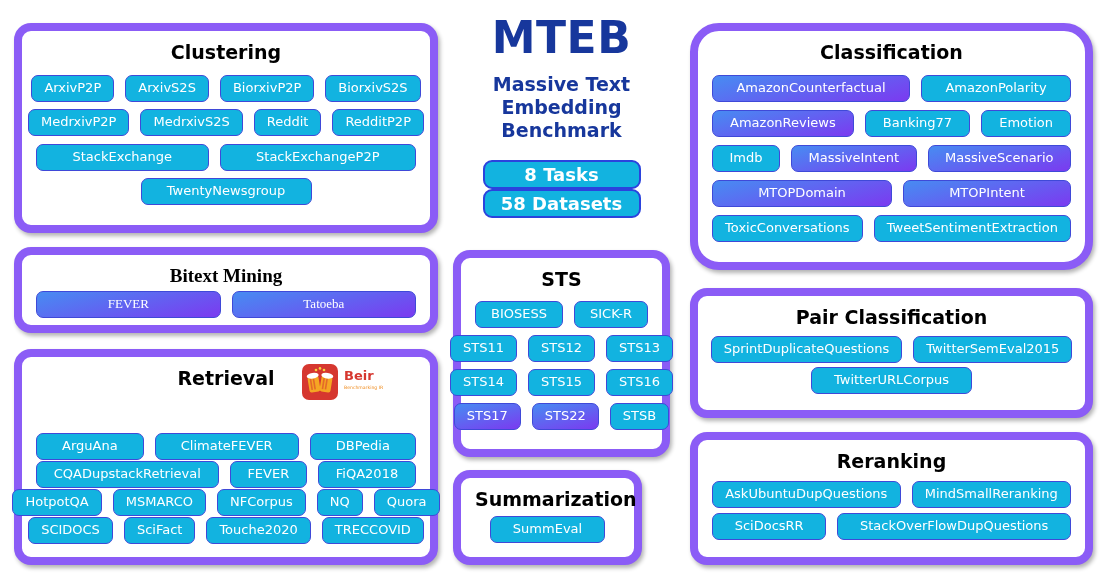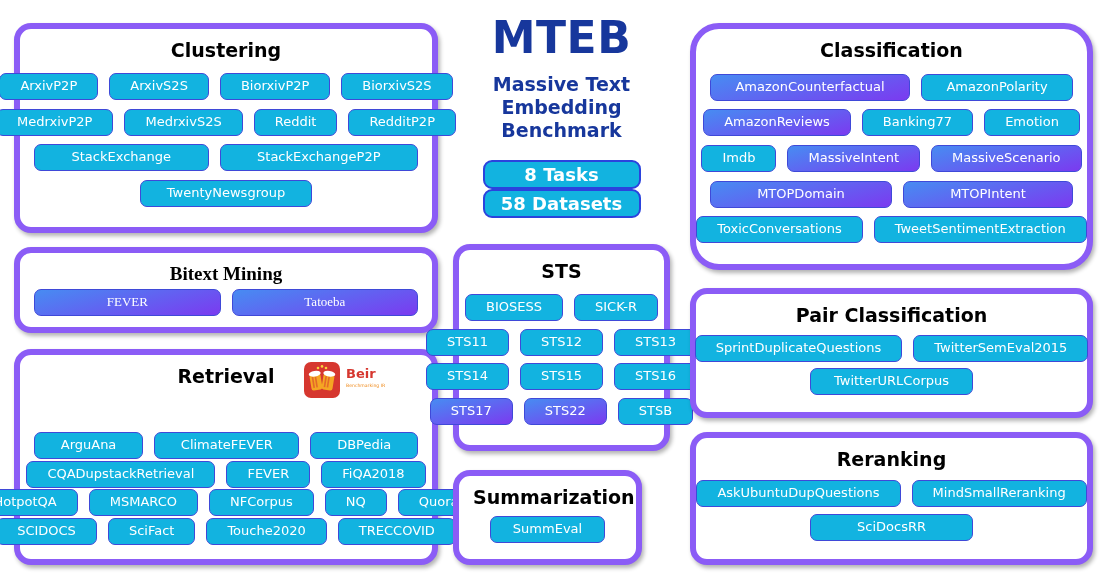--- a/index.html
+++ b/index.html
@@ -1,43 +1,43 @@
 <!DOCTYPE html>
 <html><head>
 <meta charset="utf-8">
 <style>
   html,body{margin:0;padding:0;}
   body{
     width:1107px;height:573px;position:relative;background:#ffffff;
     font-family:"DejaVu Sans","Liberation Sans",sans-serif;overflow:hidden;
   }
   .task-box{
-    position:absolute;background:#ffffff;border:6px solid #8b5cf6;border-radius:17px;
+    position:absolute;background:#ffffff;border:8px solid #8b5cf6;border-radius:17px;
     box-shadow:2px 3px 4px rgba(0,0,0,0.30);
     display:flex;flex-direction:column;padding:8px 14px 12px;box-sizing:border-box;
   }
   .box-title{
     text-align:center;font-weight:700;font-size:19px;color:#000;flex:0 0 auto;padding-top:2px;
   }
   .box-header-row{position:relative;flex:0 0 auto;}
   .pills{flex:1 1 auto;display:flex;flex-direction:column;justify-content:space-evenly;padding-top:4px;}
   .pill-row{display:flex;justify-content:center;gap:11px;}
   .pill{
     flex:1 1 auto;background:#12b3e0;border:1.5px solid #3f49d8;border-radius:7px;
-    color:#ffffff;font-size:13px;text-align:center;padding:4px 20px;white-space:nowrap;
+    color:#ffffff;font-size:13px;text-align:center;padding:4px 12px;white-space:nowrap;
     box-sizing:border-box;line-height:1.3;
   }
   .pill.purple{background:linear-gradient(165deg,#478cf2 0%,#7b3af0 100%);}
   .pill:only-child{flex:0 1 auto;min-width:45%;padding:4px 22px;}
 
   
   #box-clustering{left:14px;top:23px;width:424px;height:210px;}
   #box-bitext{left:14px;top:247px;width:424px;height:86px;font-family:Liberation Serif, serif;}
   #box-retrieval{left:14px;top:349px;width:424px;height:216px;gap:39px;}
-  #box-sts{left:453px;top:244px;width:217px;height:207px;}
+  #box-sts{left:453px;top:250px;width:217px;height:207px;}
   #box-summarization{left:453px;top:470px;width:189px;height:95px;}
   #box-classification{left:690px;top:23px;width:403px;height:247px;border-radius:29px;}
   #box-pairclassification{left:690px;top:288px;width:403px;height:130px;}
   #box-reranking{left:690px;top:432px;width:403px;height:133px;}
 
   
   #center-header{position:absolute;left:453px;top:12px;width:217px;text-align:center;}
   .mteb-title{font-size:44px;font-weight:800;color:#17379c;letter-spacing:0.5px;}
   .mteb-subtitle{margin-top:10px;font-size:19px;font-weight:700;color:#17379c;line-height:1.22;}
   .badge{
@@ -227,15 +227,16 @@
 
 <section class="task-box" id="box-reranking">
   <div class="box-title">Reranking</div>
   <div class="pills">
       <div class="pill-row">
         <div class="pill">AskUbuntuDupQuestions</div>
         <div class="pill">MindSmallReranking</div>
       </div>
       <div class="pill-row">
         <div class="pill">SciDocsRR</div>
+        <div class="pill">StackOverFlowDupQuestions</div>
       </div>
     </div>
 </section>
 
 </body></html>

